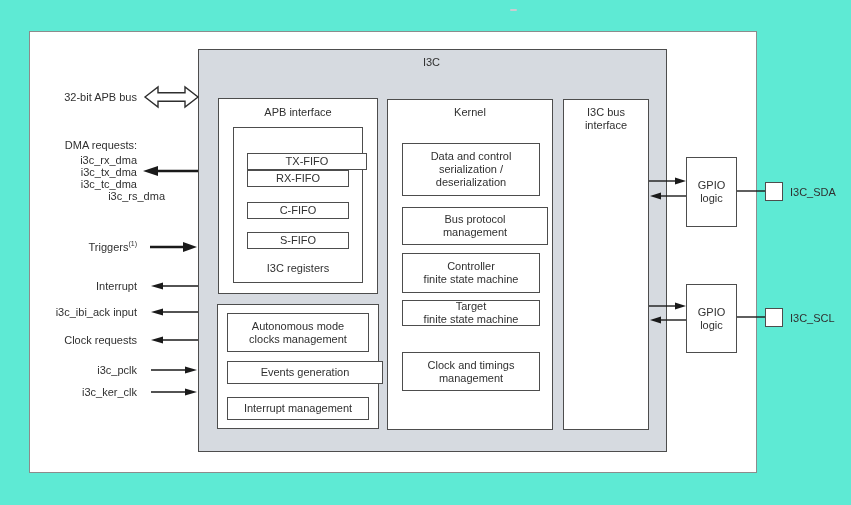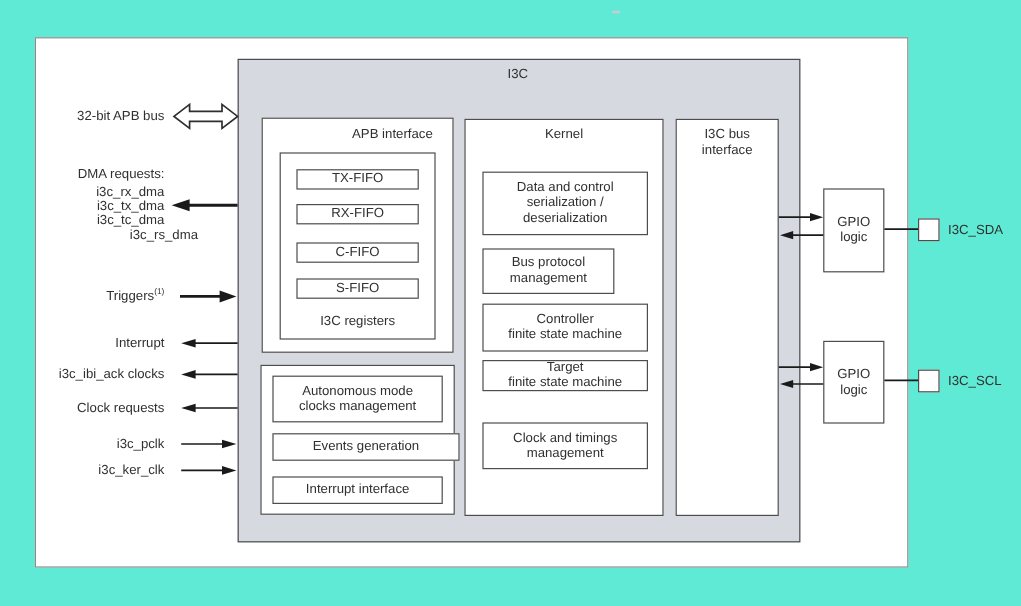--- a/index.html
+++ b/index.html
@@ -24,43 +24,43 @@
 <body>
 
 <div class="canvas">
 
   <div class="abs outer-rect" style="left:29px;top:31px;width:726px;height:440px;"></div>
 
   <div class="abs gray-block" style="left:198px;top:49px;width:467px;height:401px;"></div>
   <div class="abs t11 tc" style="left:198px;top:56px;width:467px;">I3C</div>
 
   <div class="abs wbox" style="left:218px;top:98px;width:160px;height:196px;"></div>
-  <div class="abs t11 tc" style="left:218px;top:106px;width:160px;padding-left:29px;">APB interface</div>
+  <div class="abs t11 tc" style="left:218px;top:106px;width:160px;">APB interface</div>
 
   <div class="abs wbox" style="left:233px;top:127px;width:130px;height:156px;"></div>
 
-  <div class="abs wbox ctr t11" style="left:247px;top:141px;width:102px;height:17px;">TX-FIFO</div>
+  <div class="abs wbox ctr t11" style="left:247px;top:153px;width:120px;height:17px;">TX-FIFO</div>
   <div class="abs wbox ctr t11" style="left:247px;top:170px;width:102px;height:17px;">RX-FIFO</div>
   <div class="abs wbox ctr t11" style="left:247px;top:202px;width:102px;height:17px;">C-FIFO</div>
   <div class="abs wbox ctr t11" style="left:247px;top:232px;width:102px;height:17px;">S-FIFO</div>
 
   <div class="abs t11 tc" style="left:233px;top:262px;width:130px;">I3C registers</div>
 
   <div class="abs wbox" style="left:217px;top:304px;width:162px;height:125px;"></div>
   <div class="abs wbox ctr t11 pre" style="left:227px;top:313px;width:142px;height:39px;">Autonomous mode
 clocks management</div>
   <div class="abs wbox ctr t11" style="left:227px;top:361px;width:156px;height:23px;">Events generation</div>
-  <div class="abs wbox ctr t11" style="left:227px;top:397px;width:142px;height:23px;">Interrupt interface</div>
+  <div class="abs wbox ctr t11" style="left:227px;top:397px;width:142px;height:23px;">Interrupt management</div>
 
   <div class="abs wbox" style="left:387px;top:99px;width:166px;height:331px;"></div>
   <div class="abs t11 tc" style="left:387px;top:106px;width:166px;">Kernel</div>
   <div class="abs wbox ctr t11 pre" style="left:402px;top:143px;width:138px;height:53px;">Data and control
 serialization /
 deserialization</div>
-  <div class="abs wbox ctr t11 pre" style="left:402px;top:207px;width:110px;height:38px;">Bus protocol
+  <div class="abs wbox ctr t11 pre" style="left:402px;top:207px;width:146px;height:38px;">Bus protocol
 management</div>
   <div class="abs wbox ctr t11 pre" style="left:402px;top:253px;width:138px;height:40px;">Controller
 finite state machine</div>
   <div class="abs wbox ctr t11 pre" style="left:402px;top:300px;width:138px;height:26px;">Target
 finite state machine</div>
   <div class="abs wbox ctr t11 pre" style="left:402px;top:352px;width:138px;height:39px;">Clock and timings
 management</div>
 
   <div class="abs wbox" style="left:563px;top:99px;width:86px;height:331px;"></div>
   <div class="abs t11 tc pre" style="left:563px;top:106px;width:86px;">I3C bus
@@ -77,21 +77,21 @@
   <div class="abs t11" style="left:790px;top:312px;">I3C_SCL</div>
 
   <div class="abs lbl" style="top:91px;">32-bit APB bus</div>
   <div class="abs lbl" style="top:139px;">DMA requests:</div>
   <div class="abs lbl" style="top:154px;">i3c_rx_dma</div>
   <div class="abs lbl" style="top:166px;">i3c_tx_dma</div>
   <div class="abs lbl" style="top:178px;">i3c_tc_dma</div>
   <div class="abs lbl" style="top:190px;padding-left:28px;">i3c_rs_dma</div>
   <div class="abs lbl" style="top:241px;"><span>Triggers</span><sup>(1)</sup></div>
   <div class="abs lbl" style="top:280px;">Interrupt</div>
-  <div class="abs lbl" style="top:306px;">i3c_ibi_ack clocks</div>
+  <div class="abs lbl" style="top:306px;">i3c_ibi_ack input</div>
   <div class="abs lbl" style="top:334px;">Clock requests</div>
   <div class="abs lbl" style="top:364px;">i3c_pclk</div>
   <div class="abs lbl" style="top:386px;">i3c_ker_clk</div>
 
   <div class="abs speck" style="left:510px;top:9px;width:7px;height:2px;"></div>
 
   <svg class="overlay" width="851" height="505" viewBox="0 0 851 505">
 
     <polygon points="145,97 158,87 158,92.8 185,92.8 185,87 198,97 185,107 185,101.2 158,101.2 158,107" fill="#ffffff" stroke="#2e2e2e" stroke-width="1.4"></polygon>
 

